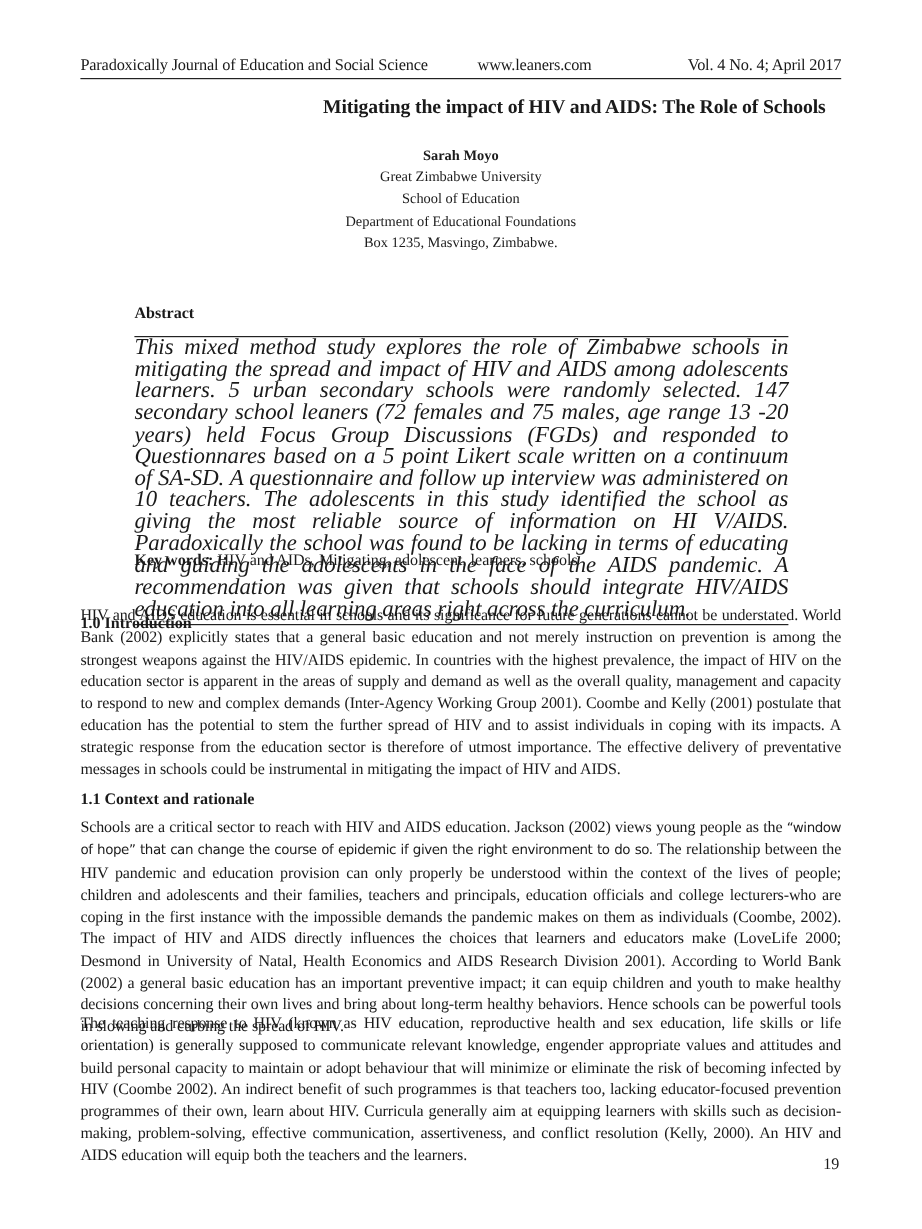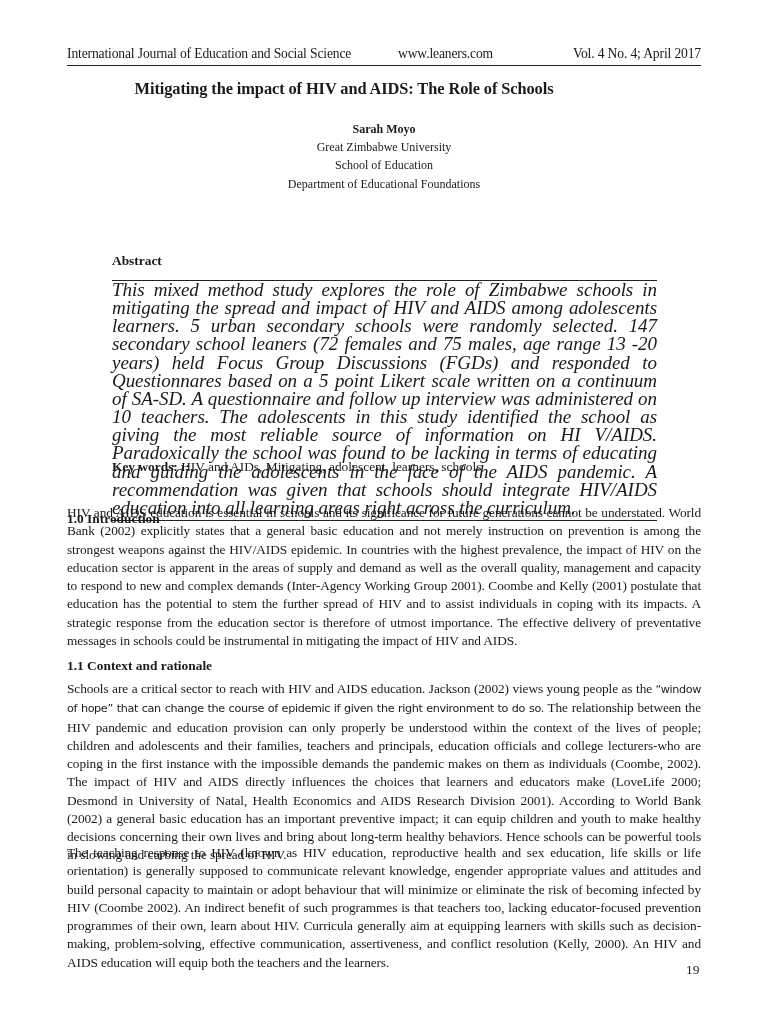--- a/index.html
+++ b/index.html
@@ -36,21 +36,21 @@
     }
     .running-header span { white-space: nowrap; }
     .hdr-journal { width: 312px; }
     .hdr-url { width: 156px; }
     .hdr-vol { text-align: right; }
 
     .title {
       position: absolute;
       left: 0; width: 688px;
       top: 78px;
-      text-align: center;
+      text-align: right;
       font-weight: bold;
       font-size: 16.4px;
       line-height: 22px;
       letter-spacing: -0.1px;
     }
     .author-block {
       position: absolute;
       left: 0; width: 768px;
       top: 120px;
       text-align: center;
@@ -120,32 +120,33 @@
       font-size: 13.4px;
       line-height: 18px;
     }
   </style>
 </head>
 <body>
 
 <div class="page">
 
   <div class="running-header">
-    <span class="hdr-journal">International Journal of Education and Social Science</span>
+    <span class="hdr-journal">Paradoxically Journal of Education and Social Science</span>
     <span class="hdr-url">www.leaners.com</span>
     <span class="hdr-vol">Vol. 4 No. 4; April 2017</span>
   </div>
 
   <div class="title">Mitigating the impact of HIV and AIDS: The Role of Schools</div>
 
   <div class="author-block">
     <div class="author-name">Sarah Moyo</div>
     <div>Great Zimbabwe University</div>
     <div>School of Education</div>
     <div>Department of Educational Foundations</div>
+    <div>Box 1235, Masvingo, Zimbabwe.</div>
   </div>
 
   <div class="abstract-heading">Abstract</div>
   <div class="abstract-box">This mixed method study explores the role of Zimbabwe schools in mitigating the spread and impact of HIV and AIDS among adolescents learners. 5 urban secondary schools were randomly selected. 147 secondary school leaners (72 females and 75 males, age range 13 -20 years) held Focus Group Discussions (FGDs) and responded to Questionnares  based on a 5 point Likert scale written on a continuum of SA-SD. A questionnaire and follow up interview was administered on 10 teachers. The adolescents in this study identified the school as giving the most reliable source of information on HI V/AIDS. Paradoxically the school was found to be lacking in terms of educating and guiding the adolescents in the face of the AIDS pandemic. A recommendation was given that schools should integrate HIV/AIDS education into all learning areas right across the curriculum.</div>
 
   <div class="keywords">
     <b>Key words:</b><span> HIV and AIDs, Mitigating, adolescent, learners, schools</span>
   </div>
 
   <div class="section-heading" style="top:510px;">1.0 Introduction</div>

